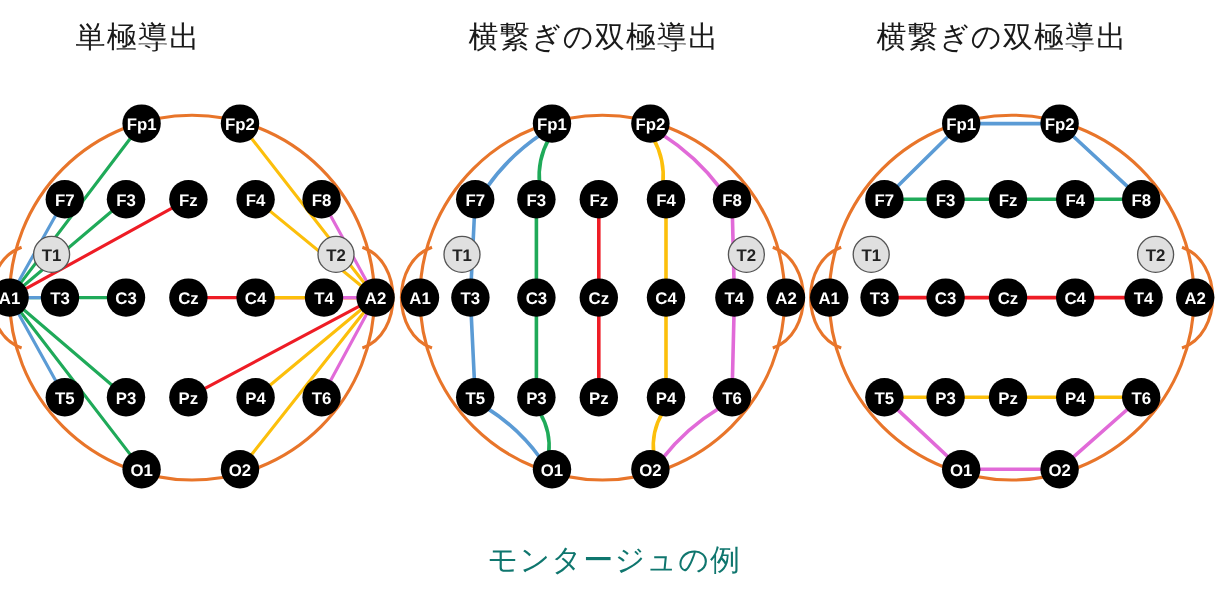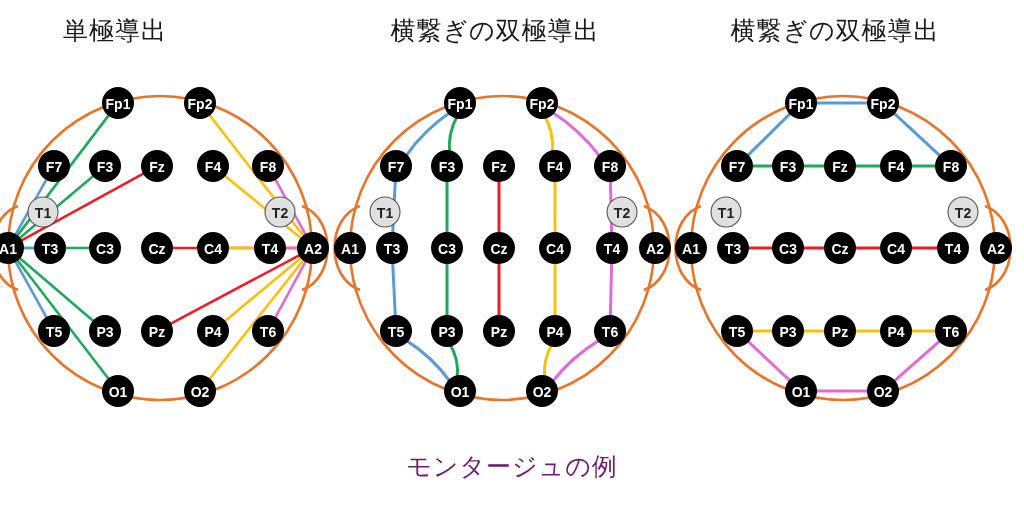--- a/index.html
+++ b/index.html
@@ -11,21 +11,21 @@
   .panel-title{
     position:absolute;top:14px;width:340px;text-align:center;
     font-size:25px;color:#1a1a1a;letter-spacing:1px;
     font-family:"DejaVu Sans","Liberation Sans",sans-serif;
   }
   #title-0{left:-55px;}
   #title-1{left:325px;}
   #title-2{left:665px;}
   .caption{
     position:absolute;left:0;right:0;top:450px;text-align:center;
-    font-size:25px;color:#701a75;letter-spacing:1px;
+    font-size:25px;color:#0f766e;letter-spacing:1px;
     font-family:"DejaVu Sans","Liberation Sans",sans-serif;
   }
   svg.diagram{position:absolute;left:0;top:0;width:1024px;height:506px;}
   .node-label{
     fill:#ffffff;font-size:14px;font-weight:bold;text-anchor:middle;
     dominant-baseline:central;
     font-family:"Liberation Sans","DejaVu Sans",sans-serif;
     pointer-events:none;
   }
   .node-label.dark{fill:#222222;}

